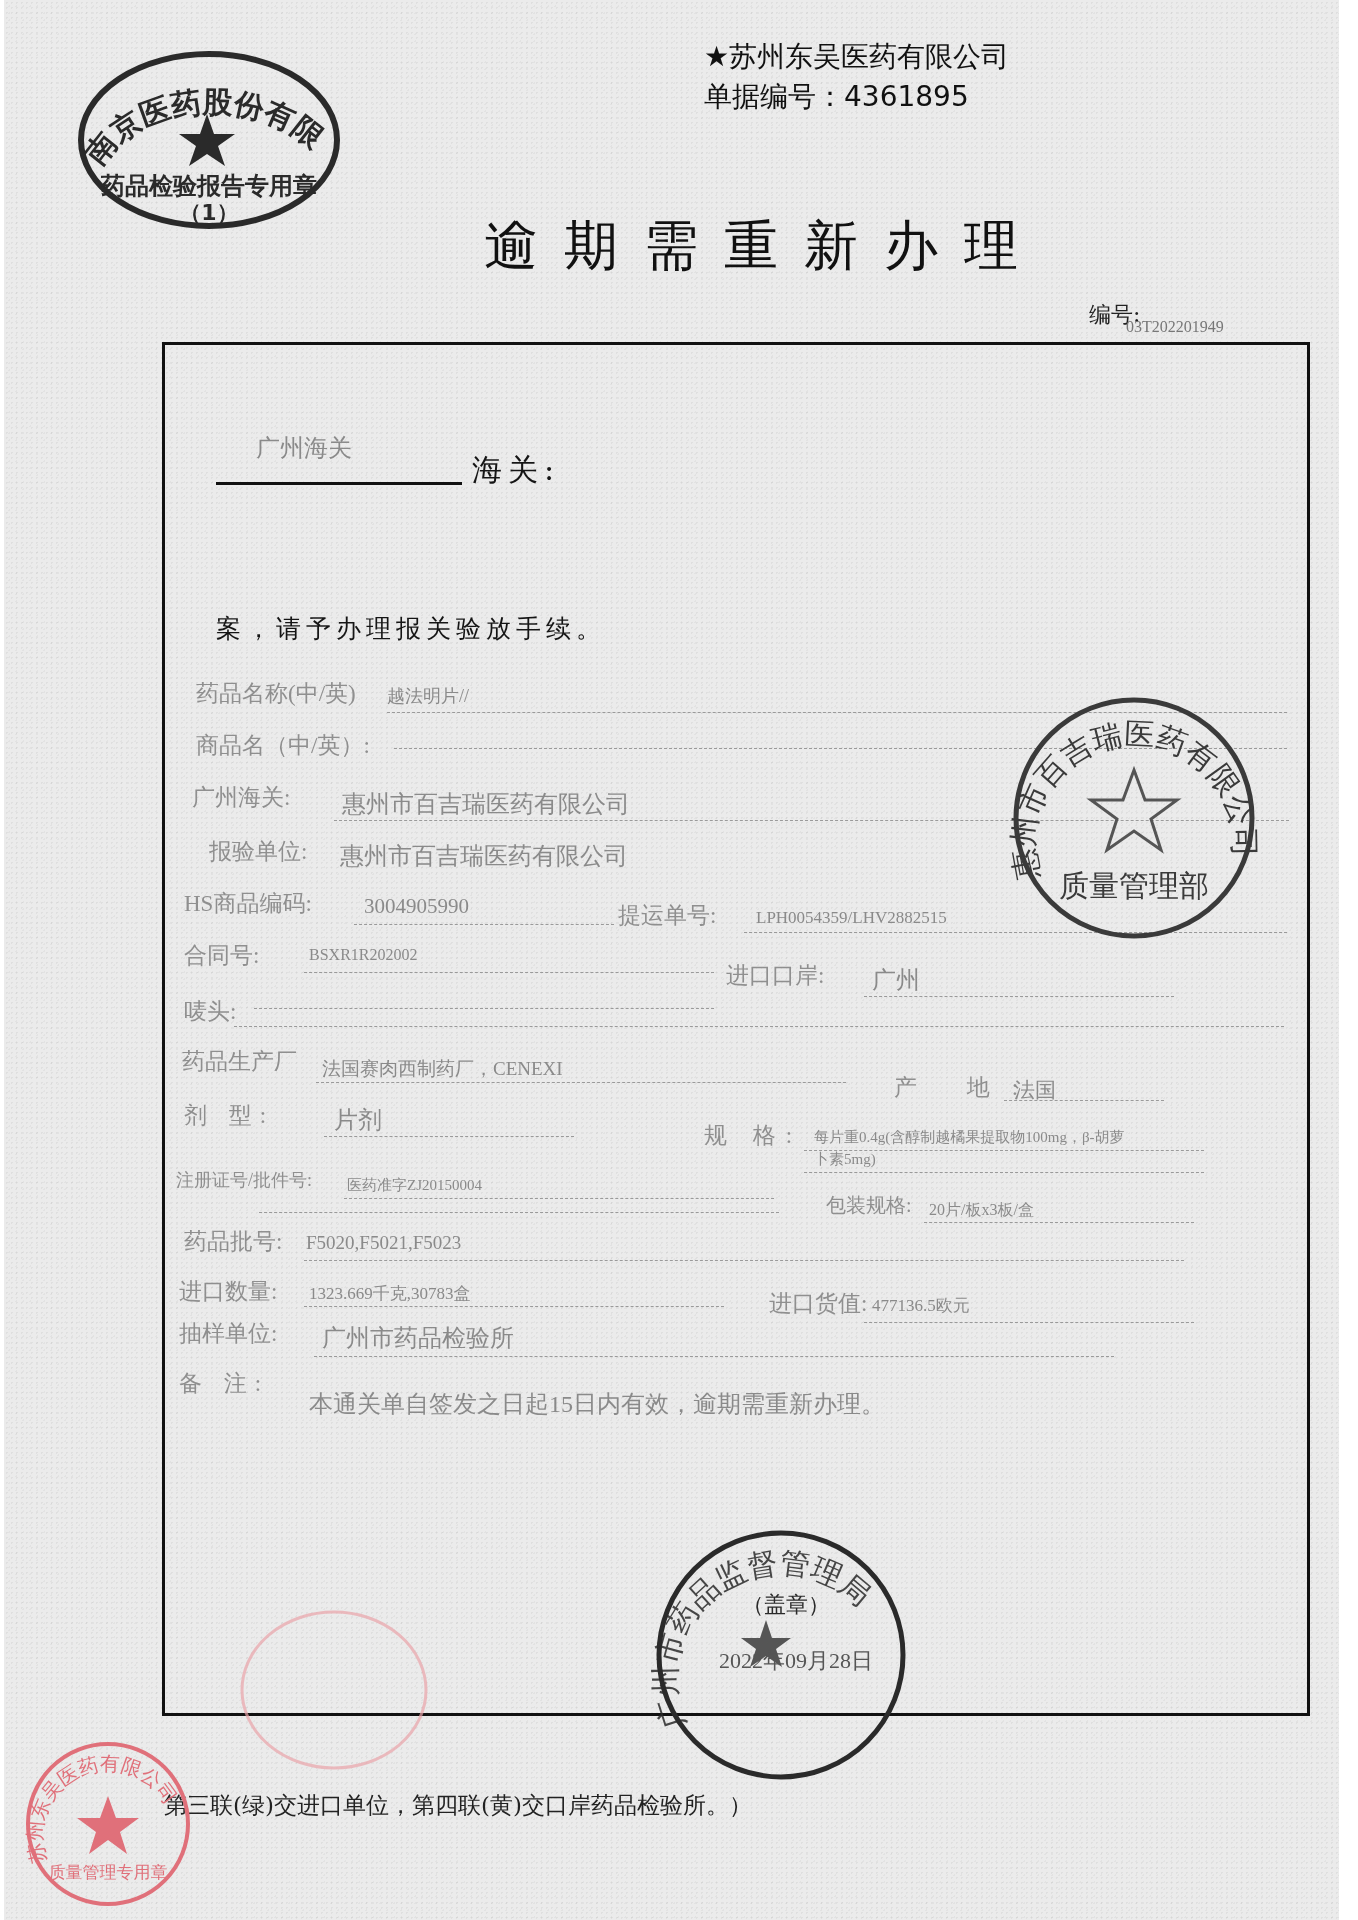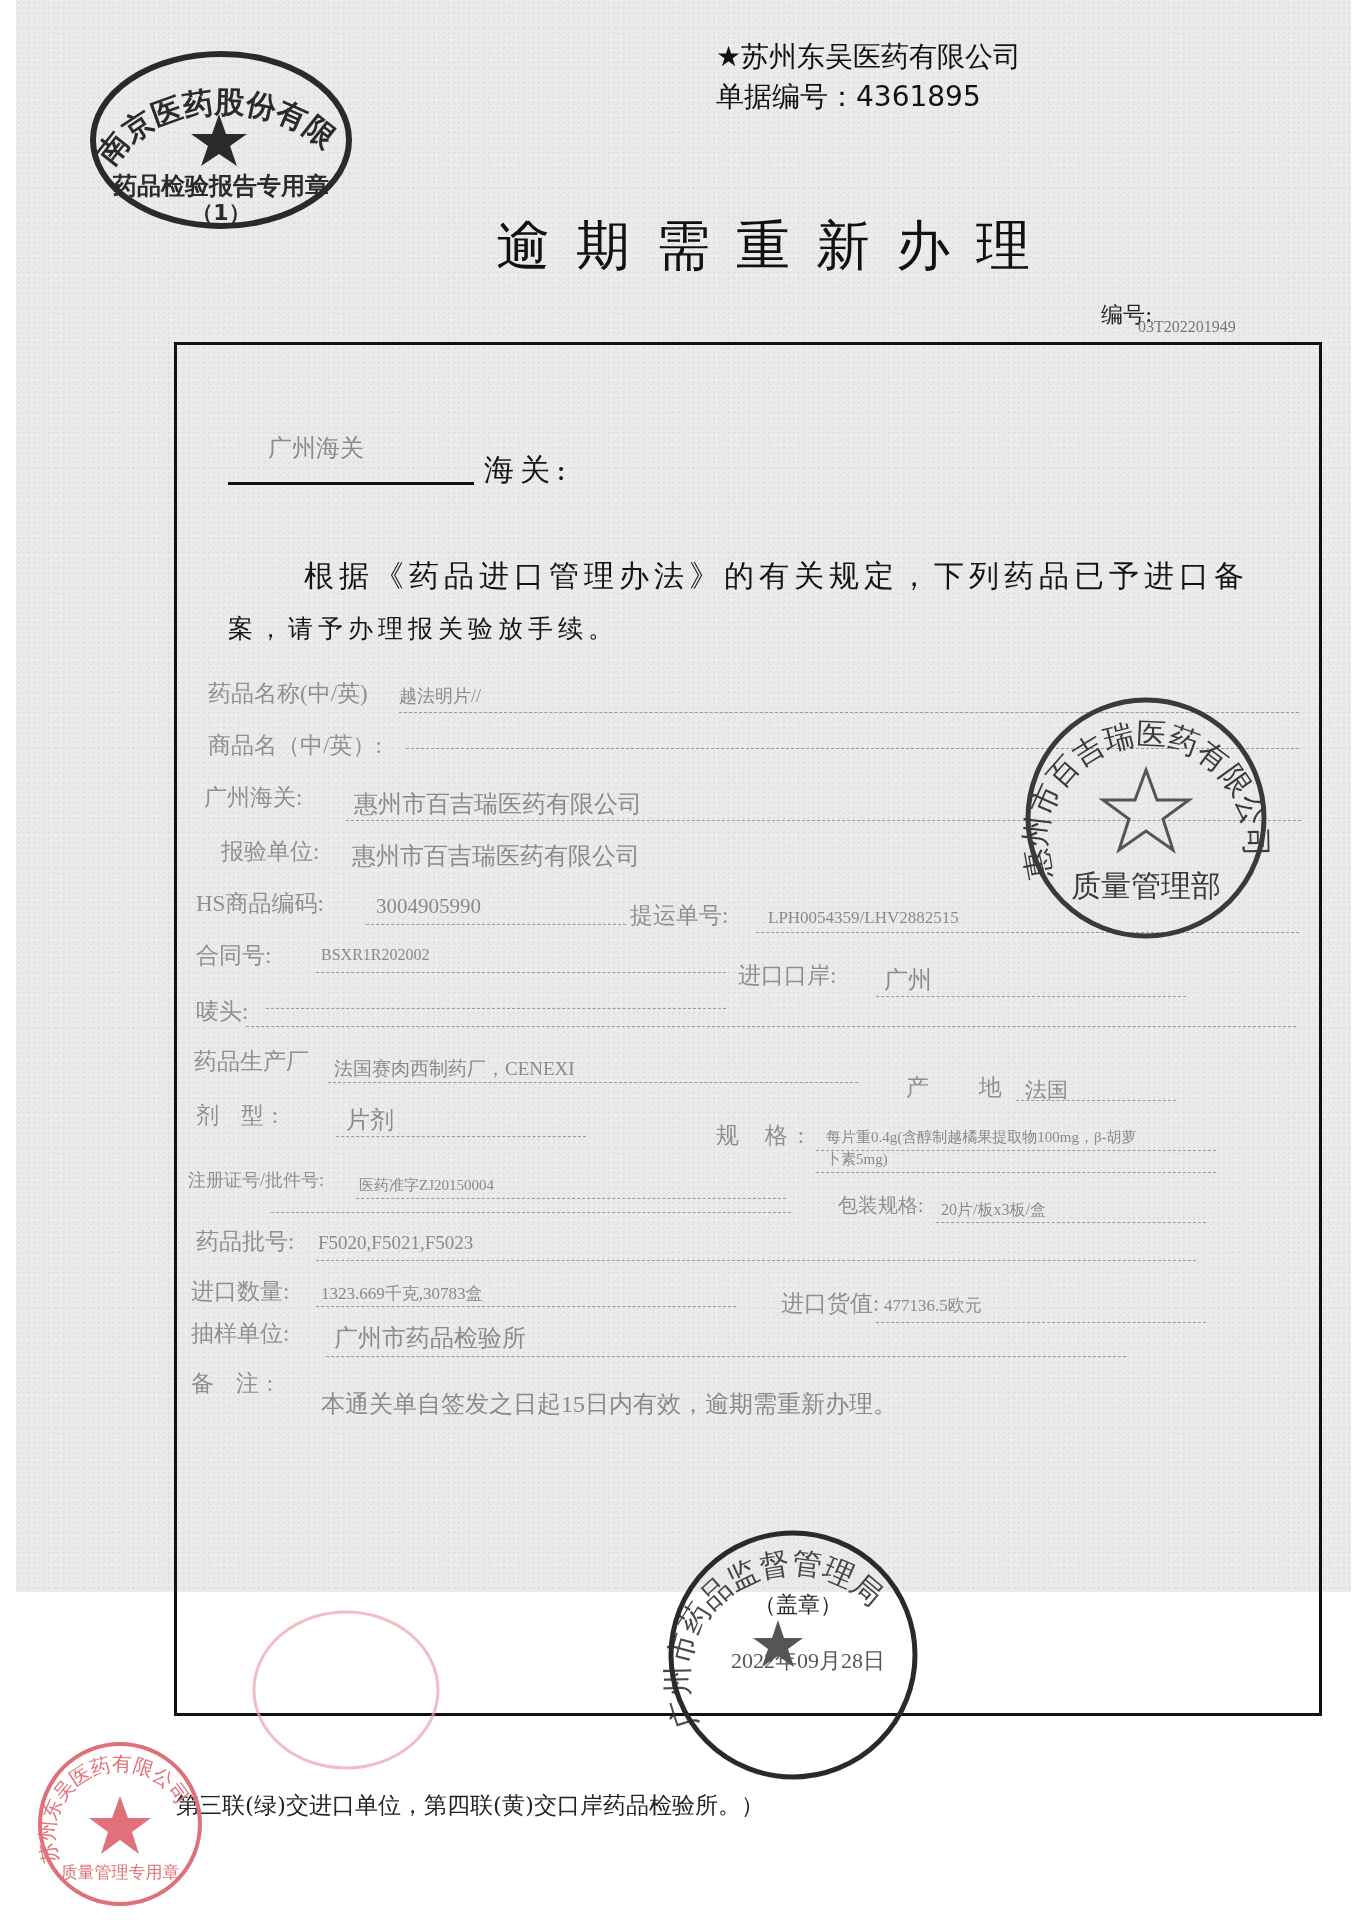--- a/index.html
+++ b/index.html
@@ -3,21 +3,21 @@
 <meta charset="utf-8">
 <style>
   html, body { margin: 0; padding: 0; }
   body {
     width: 1358px; height: 1920px; position: relative; overflow: hidden;
     background: #ffffff;
     font-family: "DejaVu Serif", "Liberation Serif", serif;
     color: #1a1a1a;
   }
   .paper {
-    position: absolute; left: 16px; top: 0; width: 1335px; height: 1592px;
+    position: absolute; left: 4px; top: 0; width: 1335px; height: 1920px;
     background: #ebebeb;
     background-image:
       radial-gradient(rgba(0,0,0,0.05) 1px, transparent 1px),
       radial-gradient(rgba(0,0,0,0.04) 1px, transparent 1px);
     background-size: 5px 5px, 7px 7px;
     background-position: 0 0, 2px 3px;
   }
   .abs { position: absolute; white-space: nowrap; }
   .header-co { left: 700px; top: 38px; font-size: 28px; font-family: "DejaVu Sans", sans-serif; color: #111; }
   .header-no { left: 700px; top: 78px; font-size: 28px; font-family: "DejaVu Sans", sans-serif; color: #111; }
@@ -64,21 +64,20 @@
   <div class="abs title">逾期需重新办理</div>
   <div class="abs docno-label">编号:</div>
   <div class="abs docno-value">03T202201949</div>
 
   <div class="form-box"></div>
 
   <div class="abs customs-hand">广州海关</div>
   <div class="abs customs-line"></div>
   <div class="abs customs-label">海关:</div>
 
-  <div class="abs intro1">根据《药品进口管理办法》的有关规定，下列药品已予进口备</div>
   <div class="abs intro2">案，请予办理报关验放手续。</div>
 
   <div class="abs lbl" style="left:192px;top:678px">药品名称(中/英)</div>
   <div class="abs val" style="left:383px;top:684px;font-size:18px">越法明片//</div>
   <div class="dash" style="left:383px;top:712px;width:900px"></div>
 
   <div class="abs lbl" style="left:192px;top:730px">商品名（中/英）:</div>
   <div class="dash" style="left:390px;top:748px;width:893px"></div>
 
   <div class="abs lbl" style="left:188px;top:782px">广州海关:</div>

